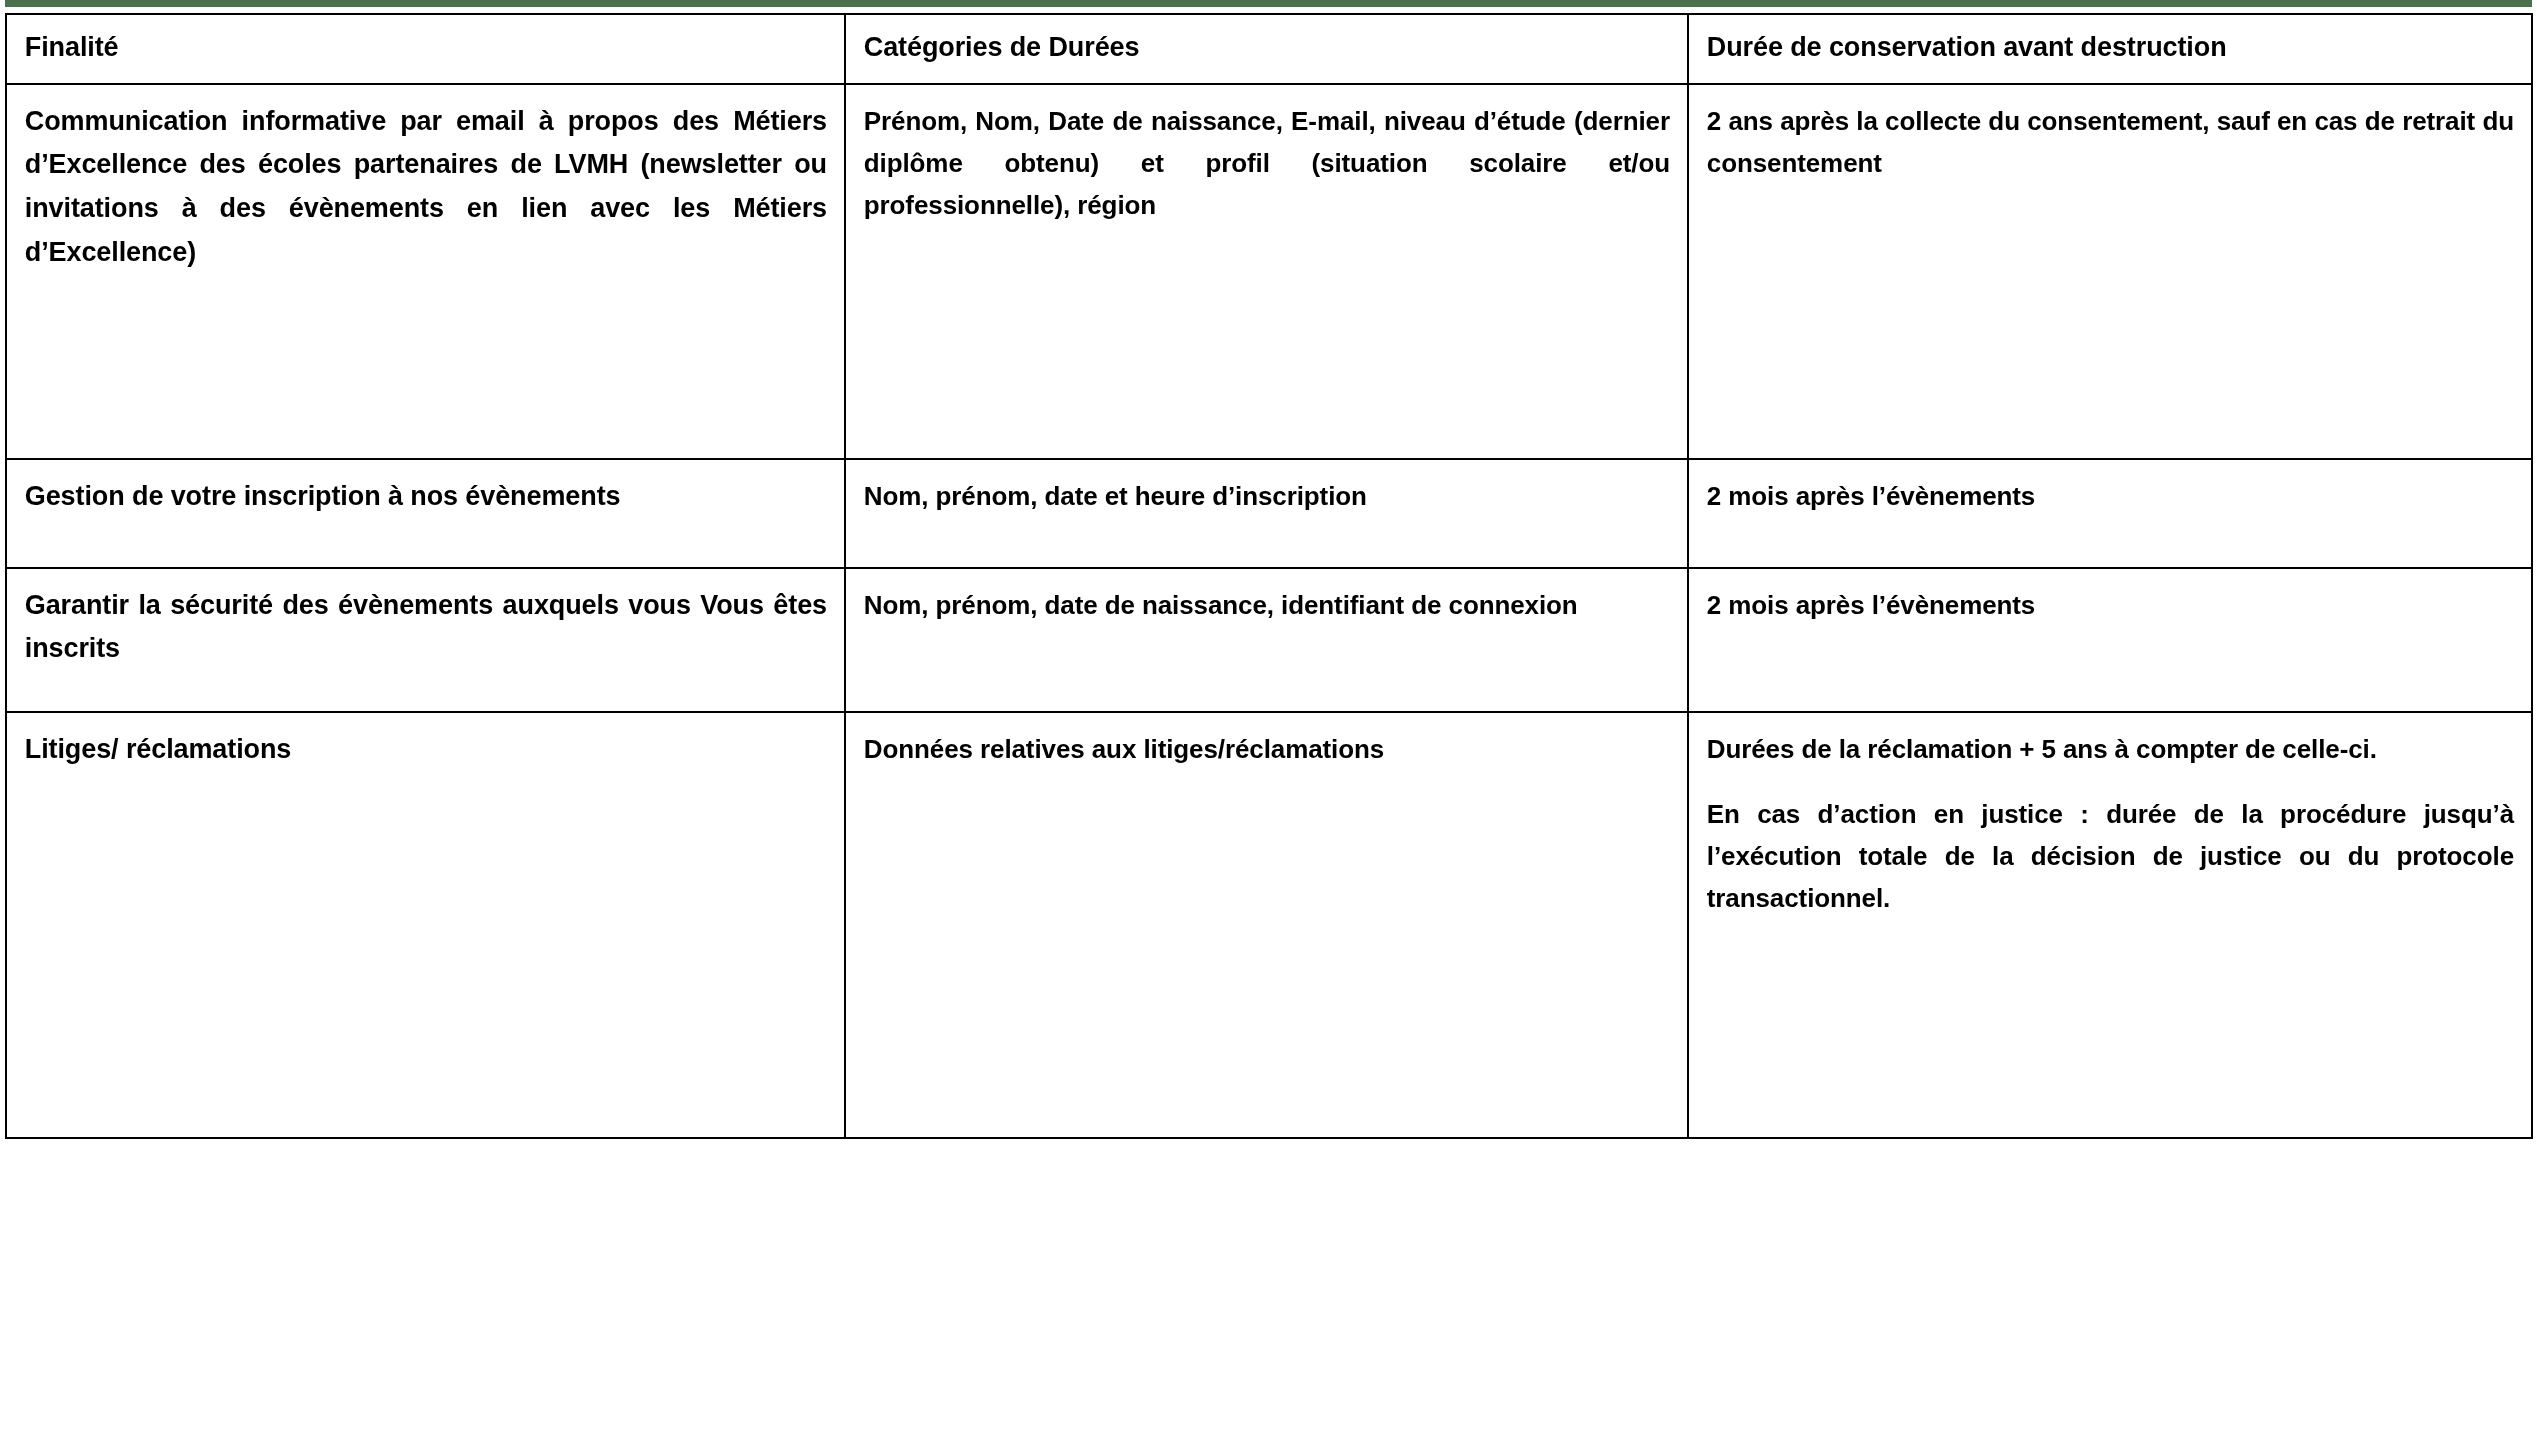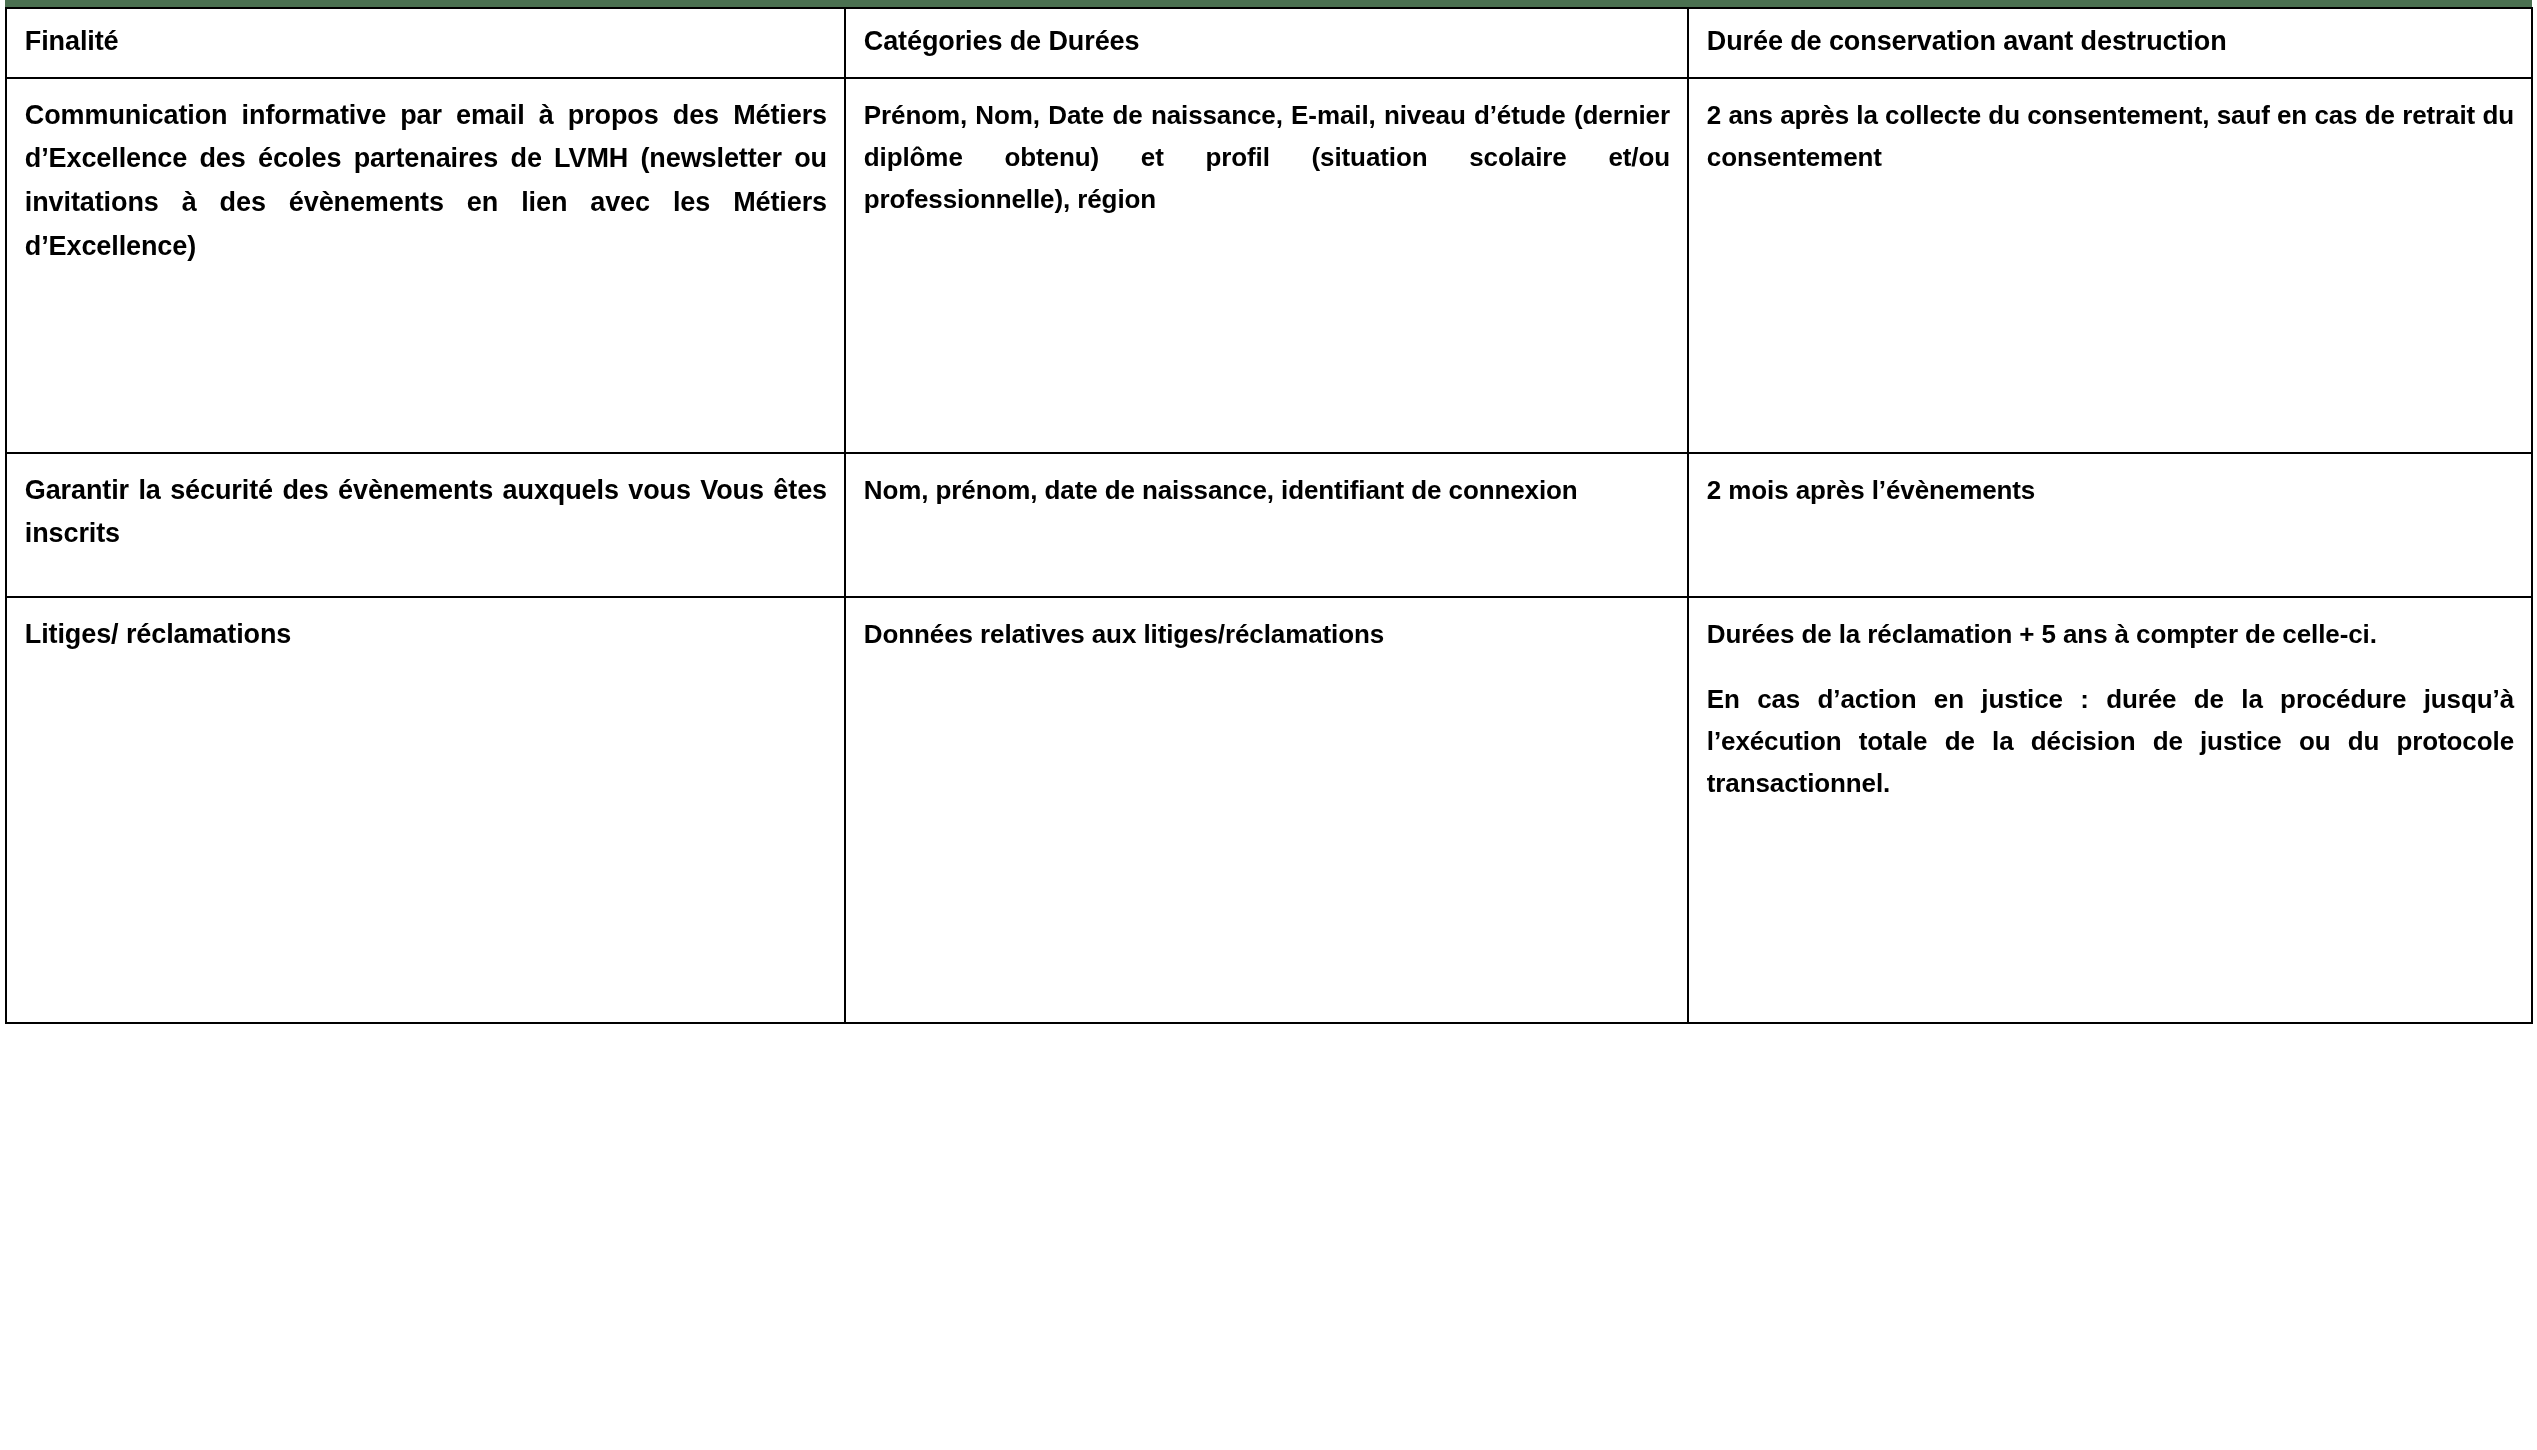--- a/index.html
+++ b/index.html
@@ -28,21 +28,21 @@
     position: absolute;
     top: 0;
     left: 5.4px;
     width: 2527px;
     height: 7.4px;
     background: #4a7050;
   }
 
   .doc-table {
     position: absolute;
-    top: 7px;
+    top: 13px;
     left: 5.4px;
     width: 2527px;
     border-collapse: collapse;
     table-layout: fixed;
   }
 
   .doc-table col.c1 { width: 839px; }
   .doc-table col.c2 { width: 843px; }
   .doc-table col.c3 { width: 844px; }
 
@@ -127,20 +127,27 @@
 
       <tr class="r0">
         <td class="cell-purpose">Communication informative par email à propos des Métiers d’Excellence des écoles partenaires de LVMH (newsletter ou invitations à des évènements en lien avec les Métiers d’Excellence)</td>
         <td class="cell-data">Prénom, Nom, Date de naissance, E-mail, niveau d’étude (dernier diplôme obtenu) et profil (situation scolaire et/ou professionnelle), région</td>
         <td class="cell-duration">
           <p>2 ans après la collecte du consentement, sauf en cas de retrait du consentement</p>
         </td>
       </tr>
 
 
+      <tr class="r2">
+        <td class="cell-purpose">Gestion de votre inscription à nos évènements</td>
+        <td class="cell-data">Nom, prénom, date et heure d’inscription</td>
+        <td class="cell-duration">
+          <p>2 mois après l’évènements</p>
+        </td>
+      </tr>
 
       <tr class="r3">
         <td class="cell-purpose">Garantir la sécurité des évènements auxquels vous Vous êtes inscrits</td>
         <td class="cell-data">Nom, prénom, date de naissance, identifiant de connexion</td>
         <td class="cell-duration">
           <p>2 mois après l’évènements</p>
         </td>
       </tr>
 
 

